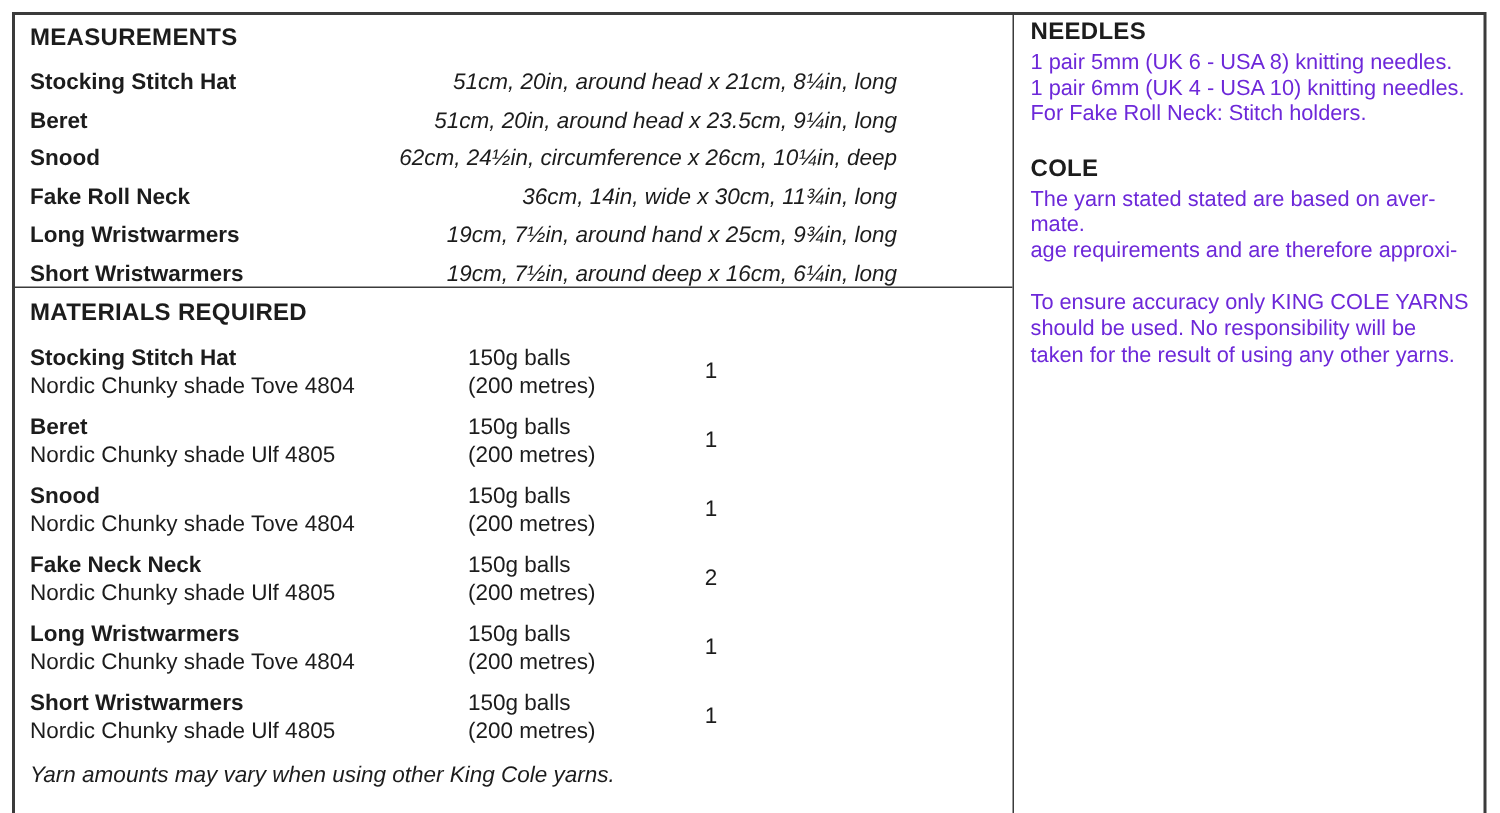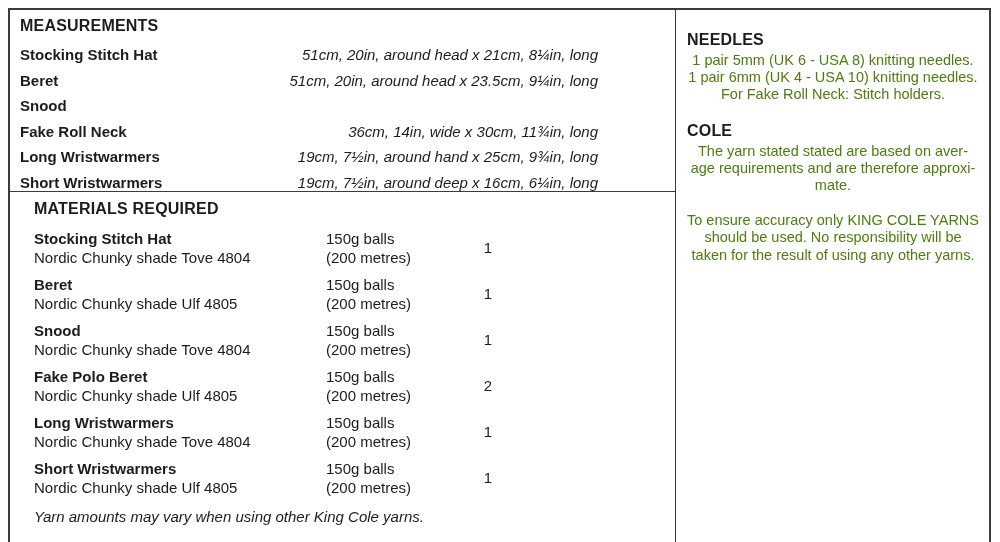--- a/index.html
+++ b/index.html
@@ -18,21 +18,21 @@
     background: #ffffff;
   }
   .left-col {
     width: 666px;
     border-right: 1.5px solid #3b3b3b;
     display: flex;
     flex-direction: column;
   }
   .right-col {
     flex: 1;
-    padding: 21px 10px 0 11px;
+    padding: 3px 10px 0 11px;
   }
   .section-title {
     font-size: 16px;
     font-weight: bold;
     letter-spacing: 0.2px;
   }
   
   .measurements {
     height: 182px;
     border-bottom: 1.5px solid #3b3b3b;
@@ -52,21 +52,20 @@
   .m-value {
     width: 360px;
     text-align: right;
     white-space: nowrap;
     font-style: italic;
   }
   
   .materials {
     flex: 1;
     padding: 8px 10px 0 10px;
-    margin-left: 14px;
   }
   .materials .section-title { margin-bottom: 12px; }
   .mat-row {
     display: flex;
     align-items: center;
     margin-bottom: 9px;
     font-size: 15px;
     line-height: 18.5px;
   }
   .mat-name { width: 292px; }
@@ -78,22 +77,21 @@
     font-size: 15px;
     font-style: italic;
   }
   
   .r-section { margin-bottom: 18px; }
   .r-section .section-title { margin-bottom: 3px; }
   .r-line {
     font-size: 14.5px;
     line-height: 17.2px;
     white-space: nowrap;
-    color: #4d7c0f;
-    text-align: center;
+    color: #6d28d9;
   }
 </style>
 </head>
 <body>
 
 <div class="sheet">
 
   <div class="left-col">
 
     <div class="measurements">
@@ -102,20 +100,21 @@
       <div class="m-row">
         <div class="m-label">Stocking Stitch Hat</div>
         <div class="m-value">51cm, 20in, around head x 21cm, 8¼in, long</div>
       </div>
       <div class="m-row">
         <div class="m-label">Beret</div>
         <div class="m-value">51cm, 20in, around head x 23.5cm, 9¼in, long</div>
       </div>
       <div class="m-row">
         <div class="m-label">Snood</div>
+        <div class="m-value">62cm, 24½in, circumference x 26cm, 10¼in, deep</div>
       </div>
       <div class="m-row">
         <div class="m-label">Fake Roll Neck</div>
         <div class="m-value">36cm, 14in, wide x 30cm, 11¾in, long</div>
       </div>
       <div class="m-row">
         <div class="m-label">Long Wristwarmers</div>
         <div class="m-value">19cm, 7½in, around hand x 25cm, 9¾in, long</div>
       </div>
       <div class="m-row">
@@ -158,21 +157,21 @@
         </div>
         <div class="mat-balls">
           <div>150g balls</div>
           <div>(200 metres)</div>
         </div>
         <div class="mat-qty">1</div>
       </div>
 
       <div class="mat-row">
         <div class="mat-name">
-          <div class="name">Fake Polo Beret</div>
+          <div class="name">Fake Neck Neck</div>
           <div class="yarn">Nordic Chunky shade Ulf 4805</div>
         </div>
         <div class="mat-balls">
           <div>150g balls</div>
           <div>(200 metres)</div>
         </div>
         <div class="mat-qty">2</div>
       </div>
 
       <div class="mat-row">
@@ -208,22 +207,22 @@
     <div class="r-section">
       <div class="section-title">NEEDLES</div>
       <div class="r-line">1 pair 5mm (UK 6 - USA 8) knitting needles.</div>
       <div class="r-line">1 pair 6mm (UK 4 - USA 10) knitting needles.</div>
       <div class="r-line">For Fake Roll Neck: Stitch holders.</div>
     </div>
 
     <div class="r-section">
       <div class="section-title">COLE</div>
       <div class="r-line">The yarn stated stated are based on aver-</div>
+      <div class="r-line">mate.</div>
       <div class="r-line">age requirements and are therefore approxi-</div>
-      <div class="r-line">mate.</div>
     </div>
 
     <div class="r-section">
       <div class="r-line">To ensure accuracy only KING COLE YARNS</div>
       <div class="r-line">should be used. No responsibility will be</div>
       <div class="r-line">taken for the result of using any other yarns.</div>
     </div>
 
   </div>
 </div>

